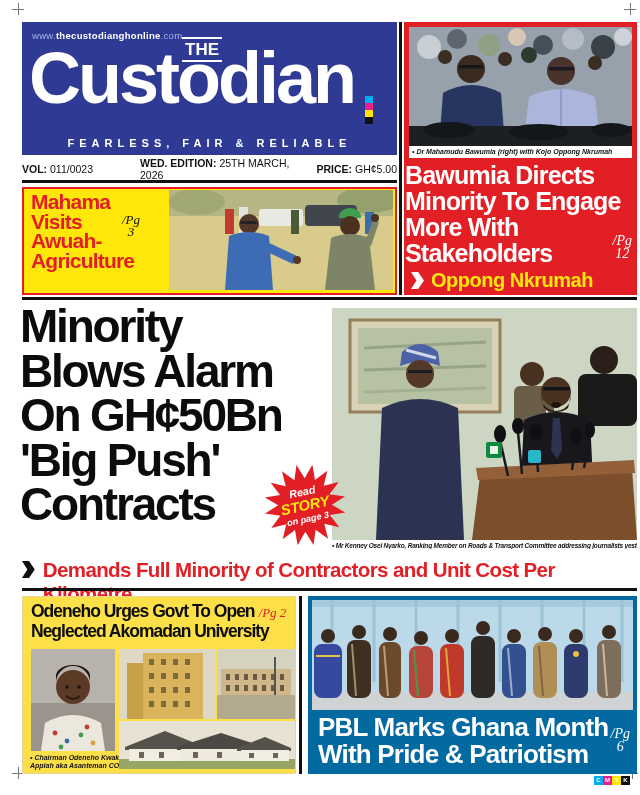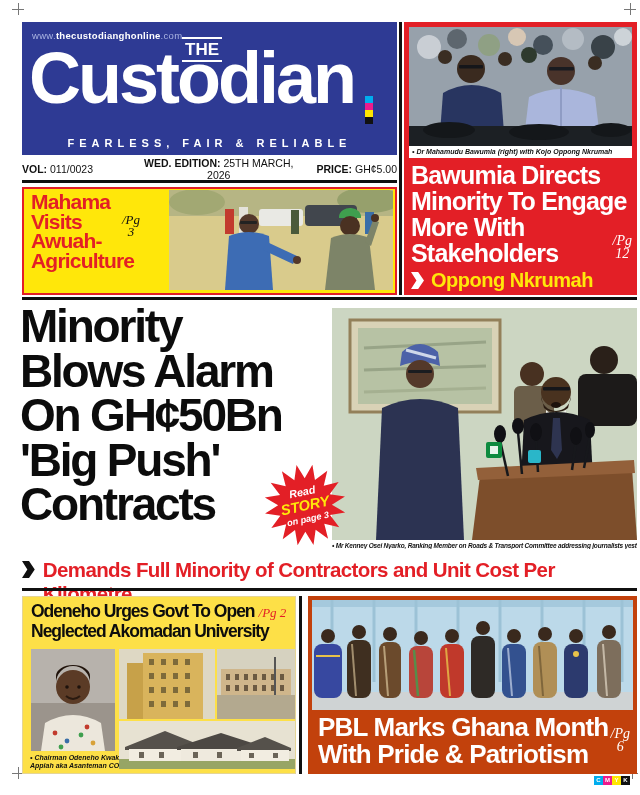--- a/index.html
+++ b/index.html
@@ -24,21 +24,21 @@
          font-size:72px;letter-spacing:-3px;line-height:1;white-space:nowrap;}
   .cmyk-mini{position:absolute;left:343px;top:74px;width:8px;}
   .cmyk-mini div{width:8px;height:7px;}
   .tagline{position:absolute;left:0;right:0;bottom:6px;text-align:center;color:#fff;
            font-size:11px;font-weight:bold;letter-spacing:5px;white-space:nowrap;}
 
   
   .infobar{left:22px;top:157px;width:375px;height:23px;border-bottom:3px solid #101010;
            display:flex;align-items:center;font-size:10.5px;gap:19px;}
   .infobar b{font-weight:bold;}
-  .info-mid{flex:1;padding-left:28px;text-align:center;}
+  .info-mid{flex:1;padding-left:28px;}
 
   
   .mahama{left:22px;top:187px;width:375px;height:108px;background:#ffe70a;
           border:2px solid #e31f26;box-sizing:border-box;}
   .mahama-head{position:absolute;left:7px;top:3px;width:150px;color:#e31f26;font-weight:bold;
                font-size:21px;line-height:.93;letter-spacing:-.8px;}
   .pgref{font-family:"Liberation Serif",serif;font-style:italic;font-weight:normal;
          text-align:center;line-height:.9;}
   .pg-mahama{position:absolute;left:98px;top:25px;color:#111;font-size:13px;}
   .mahama-photo{position:absolute;left:145px;top:1px;width:224px;height:100px;}
@@ -48,21 +48,21 @@
   .rule-mid{left:22px;top:297px;width:615px;height:3px;background:#101010;}
   .rule-low{left:22px;top:588px;width:615px;height:2.5px;background:#101010;}
   .vdiv2{left:299px;top:596px;width:3px;height:178px;background:#101010;}
 
   
   .bawumia{left:404px;top:22px;width:233px;height:273px;background:#e31f26;}
   .baw-photo{position:absolute;left:5px;top:5px;width:223px;height:119px;}
   .baw-cap{position:absolute;left:5px;top:124px;width:223px;height:12px;background:#fff;
            color:#111;font-size:7px;font-style:italic;font-weight:bold;line-height:12px;
            padding-left:3px;box-sizing:border-box;white-space:nowrap;overflow:hidden;}
-  .baw-head{position:absolute;left:7px;top:140px;width:221px;color:#fff;font-weight:bold;
+  .baw-head{position:absolute;left:1px;top:140px;width:221px;color:#fff;font-weight:bold;
             font-size:25px;line-height:1.04;letter-spacing:-.8px;}
   .pg-baw{position:absolute;right:5px;top:213px;color:#fff;font-size:14px;}
   .baw-kicker{position:absolute;left:7px;top:247px;display:flex;align-items:center;}
   .chev{display:inline-block;clip-path:polygon(0 0,55% 0,100% 50%,55% 100%,0 100%,42% 50%);}
   .chev-w{width:13px;height:17px;background:#fff;margin-right:7px;}
   .chev-k{width:13px;height:17px;background:#101010;margin-right:8px;margin-top:3px;}
   .baw-kicker span{color:#ffe70a;font-weight:bold;font-size:20px;letter-spacing:-.5px;}
 
   
   .main-head{left:20px;top:304px;width:315px;color:#0c0c0c;font-weight:bold;font-size:46px;
@@ -81,21 +81,21 @@
             font-size:17.5px;line-height:1.12;letter-spacing:-1px;}
   .pg-ode{display:inline;color:#e31f26;font-size:13px;margin-left:4px;letter-spacing:0;}
   .ode-portrait{position:absolute;left:8px;top:52px;width:84px;height:102px;}
   .ode-cap{position:absolute;left:7px;top:157px;width:104px;font-size:7px;font-style:italic;
            font-weight:bold;line-height:1.15;color:#111;}
   .ode-b1{position:absolute;left:96px;top:52px;width:96px;height:70px;}
   .ode-b2{position:absolute;left:194px;top:52px;width:78px;height:70px;}
   .ode-house{position:absolute;left:96px;top:124px;width:176px;height:48px;}
 
   
-  .pbl{left:308px;top:596px;width:329px;height:178px;background:#c2410c;}
+  .pbl{left:308px;top:596px;width:329px;height:178px;background:#0369a1;}
   .pbl-photo{position:absolute;left:4px;top:4px;width:321px;height:110px;}
   .pbl-head{position:absolute;left:10px;top:118px;width:300px;color:#fff;font-weight:bold;
             font-size:26px;line-height:1.05;letter-spacing:-.8px;}
   .pg-pbl{position:absolute;right:7px;top:132px;color:#fff;font-size:14px;}
 
   
   .cmyk-bar{left:594px;top:776px;display:flex;}
   .cmyk-bar div{width:9px;height:9px;font-size:6px;font-weight:bold;color:#fff;
                 text-align:center;line-height:9px;}
 

